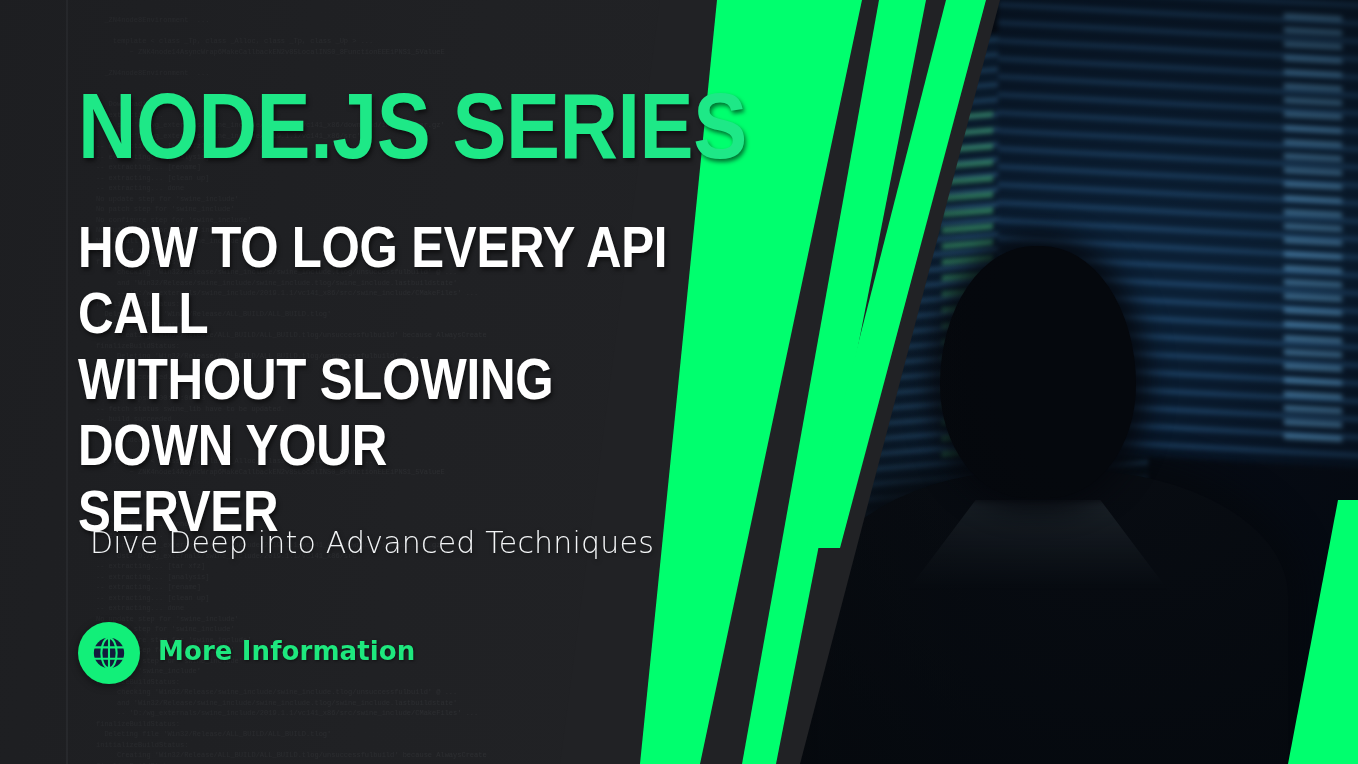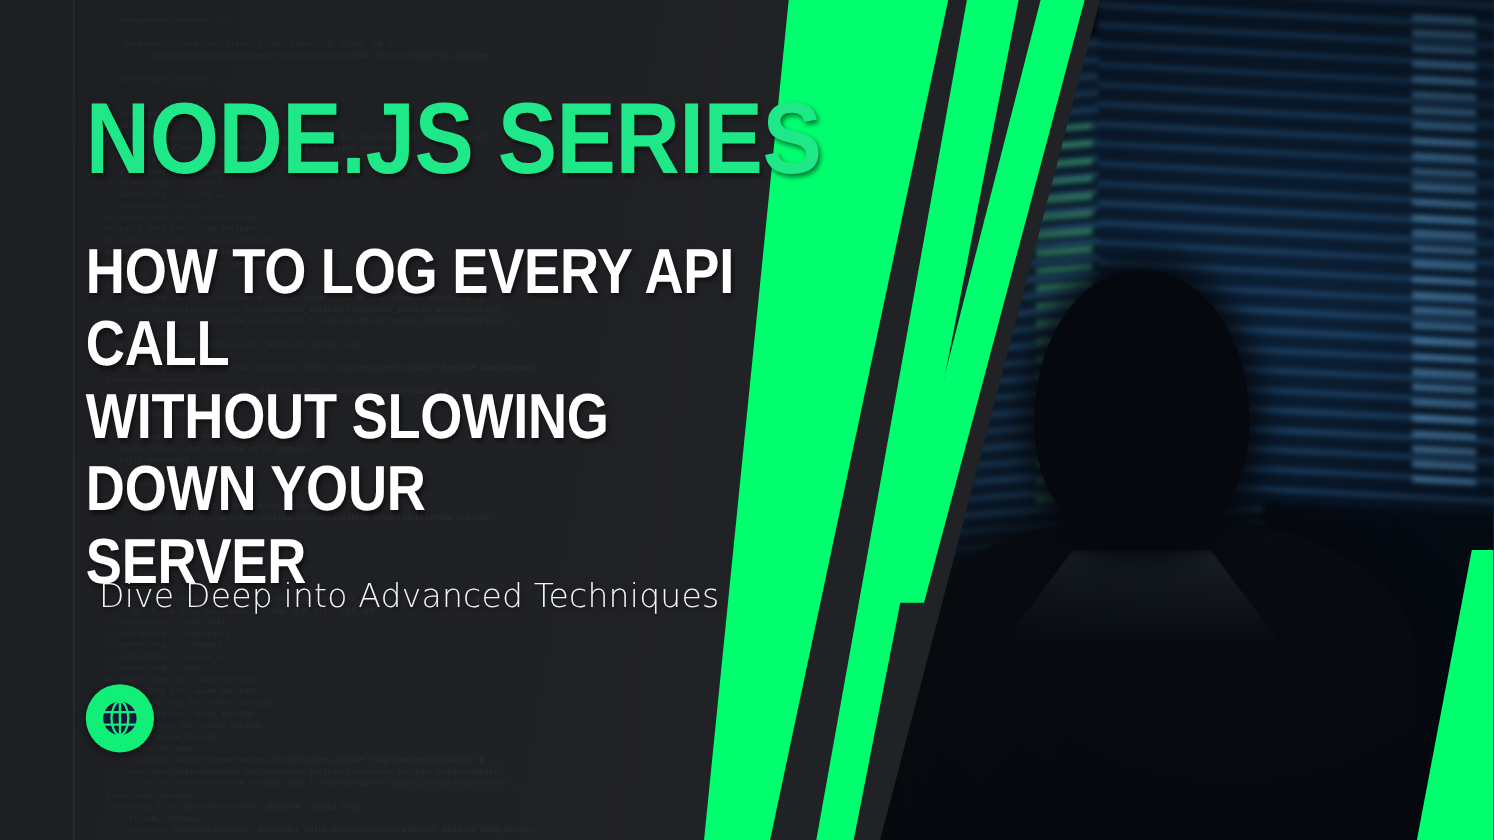--- a/index.html
+++ b/index.html
@@ -9,21 +9,21 @@
   }
   body {
     font-family: "Liberation Sans", sans-serif;
   }
 
   .banner {
     position: relative;
     width: 1358px;
     height: 764px;
     overflow: hidden;
-    background: #1d4ed8;
+    background: #b91c1c;
     user-select: none;
   }
 
   
   .photo {
     position: absolute;
     top: 0;
     right: 0;
     width: 600px;
     height: 764px;
@@ -420,17 +420,18 @@
           </g>
           <g fill="none" stroke="#12ef79" stroke-width="1.25" stroke-linecap="round">
             <line x1="3.2" y1="8.6" x2="20.8" y2="8.6"></line>
             <line x1="3.2" y1="15.4" x2="20.8" y2="15.4"></line>
             <line x1="12" y1="2.9" x2="12" y2="21.1"></line>
             <ellipse cx="12" cy="12" rx="4.6" ry="9.05"></ellipse>
           </g>
         </svg>
       </span>
       <span class="footer-text">
+        <span class="more-info">More Information</span>
       </span>
     </div>
 
   </div>
 </div>
 
 </body></html>

